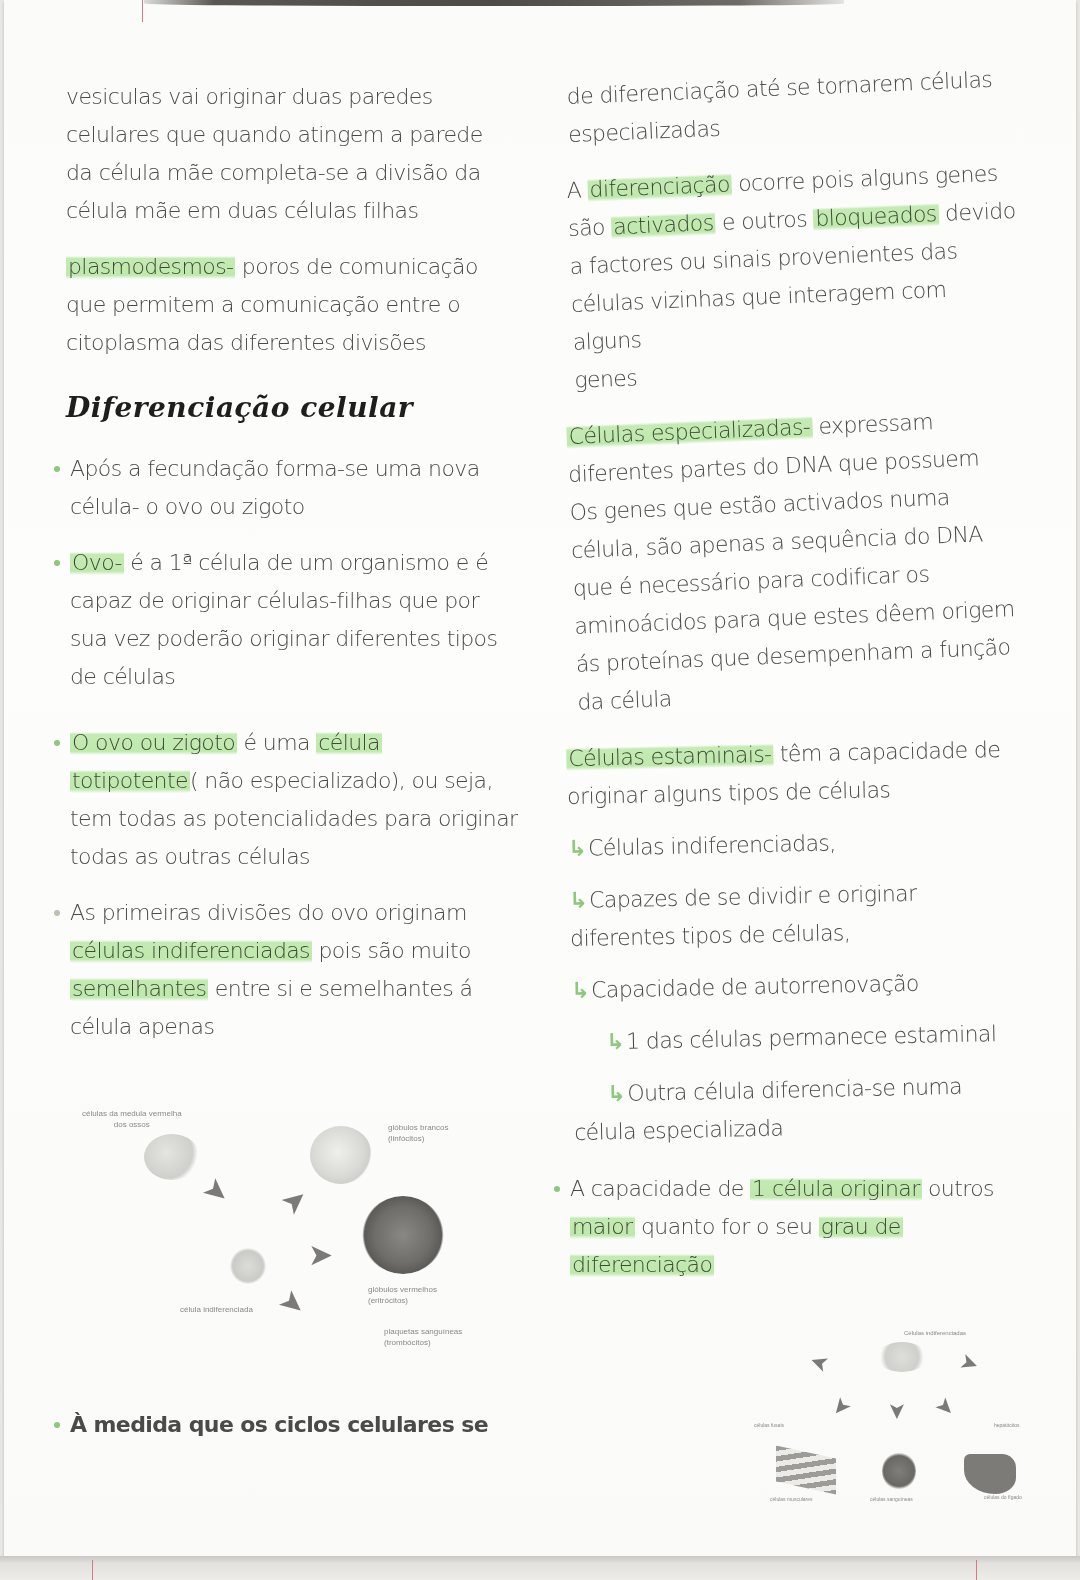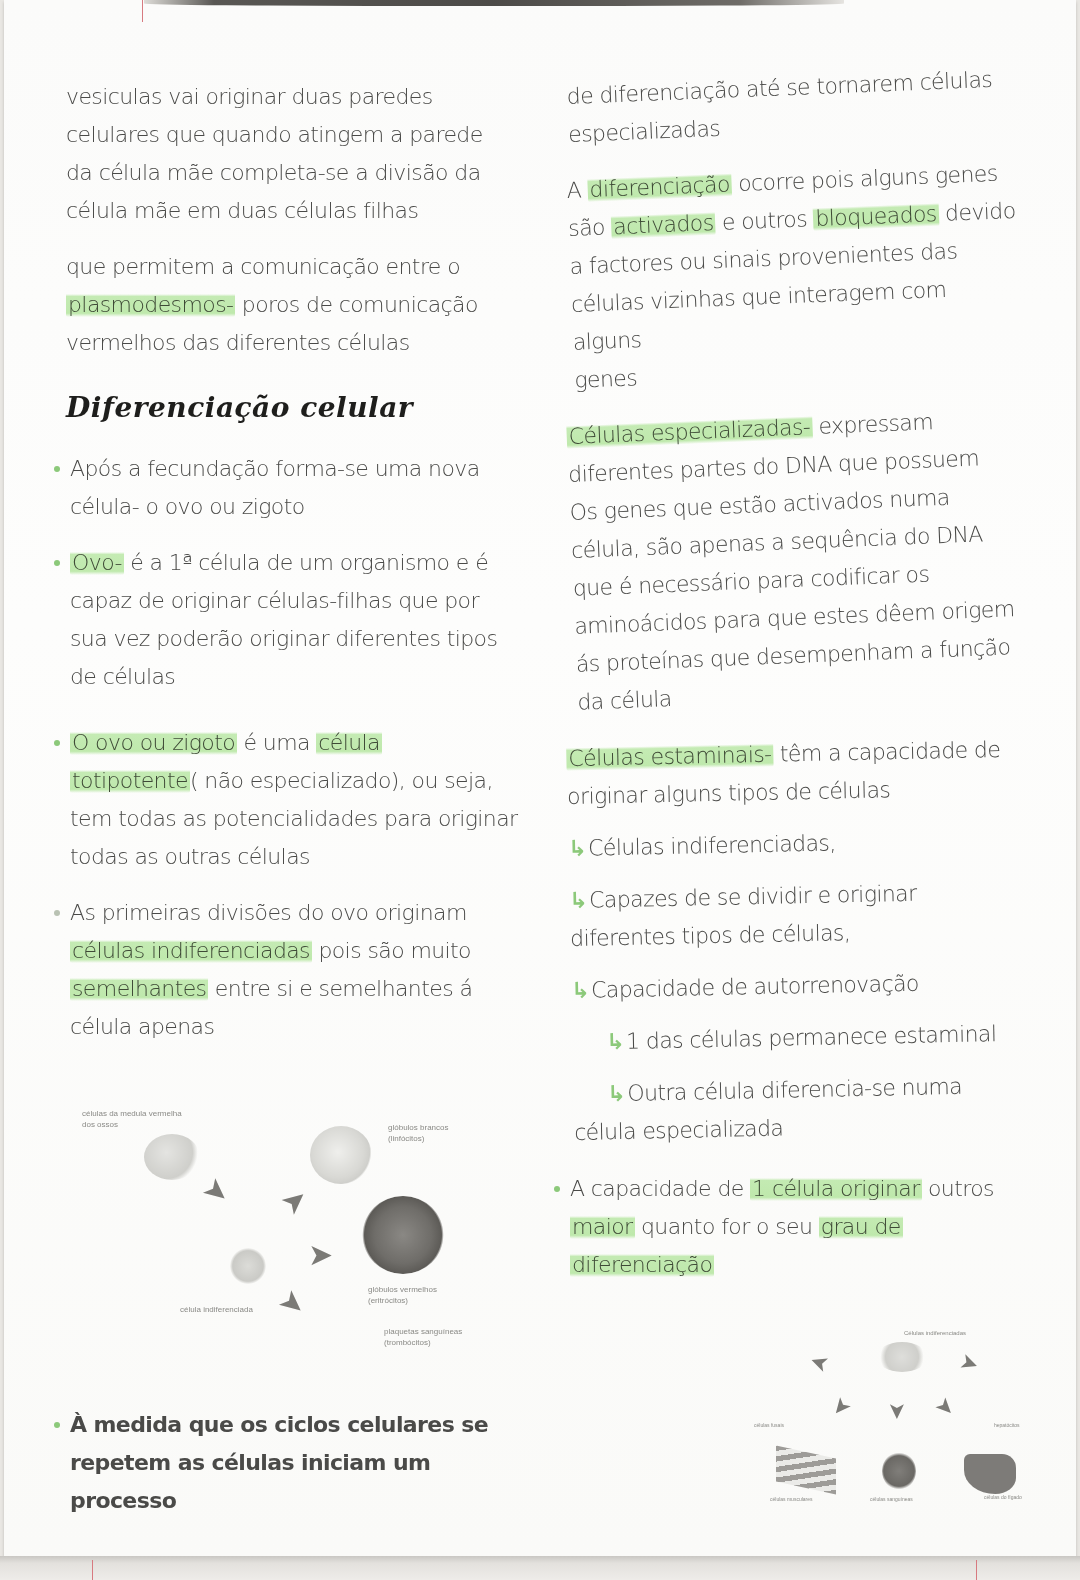--- a/index.html
+++ b/index.html
@@ -190,23 +190,23 @@
 
   <div class="col col-left">
     <div class="para">
       <div>vesiculas vai originar duas paredes</div>
       <div>celulares que quando atingem a parede</div>
       <div>da célula mãe completa-se a divisão da</div>
       <div>célula mãe em duas células filhas</div>
     </div>
 
     <div class="para">
+      <div><span class="hl">plasmodesmos-</span><span> poros de comunicação</span></div>
       <div>que permitem a comunicação entre o</div>
-      <div><span class="hl">plasmodesmos-</span><span> poros de comunicação</span></div>
-      <div>vermelhos das diferentes células</div>
+      <div>citoplasma das diferentes divisões</div>
     </div>
 
     <div class="heading">Diferenciação celular</div>
 
     <div class="bullet-item">
       <span class="bullet-dot"></span>
       <div>Após a fecundação forma-se uma nova</div>
       <div>célula- o ovo ou zigoto</div>
     </div>
 
@@ -229,21 +229,21 @@
     <div class="bullet-item" style="margin-top:18px;">
       <span class="bullet-dot" style="background:#b9c2b3;"></span>
       <div>As primeiras divisões do ovo originam</div>
       <div><span class="hl">células indiferenciadas</span><span> pois são muito</span></div>
       <div><span class="hl">semelhantes</span><span> entre si e semelhantes á</span></div>
       <div>célula apenas</div>
     </div>
   </div>
 
   <div class="diagram-1">
-    <div class="diag-label" style="left:16px;top:10px;">
+    <div class="diag-label" style="left:16px;top:10px;text-align:center;">
       <div>células da medula vermelha</div>
       <div>dos ossos</div>
     </div>
     <div class="cell-blob" style="left:78px;top:36px;width:56px;height:46px;background:radial-gradient(circle at 40% 40%, #e4e4e1, #cfcfcb 60%, transparent 72%);"></div>
 
     <div class="diag-label" style="left:322px;top:24px;">
       <div>glóbulos brancos</div>
       <div>(linfócitos)</div>
     </div>
     <div class="cell-blob" style="left:244px;top:28px;width:62px;height:58px;background:radial-gradient(circle at 45% 45%, #efefec, #d8d8d4 55%, #cfcfcb 68%, transparent 72%);"></div>
@@ -267,21 +267,20 @@
     <div class="diag-label" style="left:318px;top:228px;">
       <div>plaquetas sanguíneas</div>
       <div>(trombócitos)</div>
     </div>
   </div>
 
   <div class="col" style="left:62px;top:1406px;width:470px;font-weight:bold;">
     <div class="bullet-item">
       <span class="bullet-dot"></span>
       <div>À medida que os ciclos celulares se</div>
-      <div>repetem as células iniciam um processo</div>
     </div>
   </div>
 
   <div class="col col-right">
     <div class="para tilt-block">
       <div>de diferenciação até se tornarem células</div>
       <div>especializadas</div>
     </div>
 
     <div class="para tilt-block">

